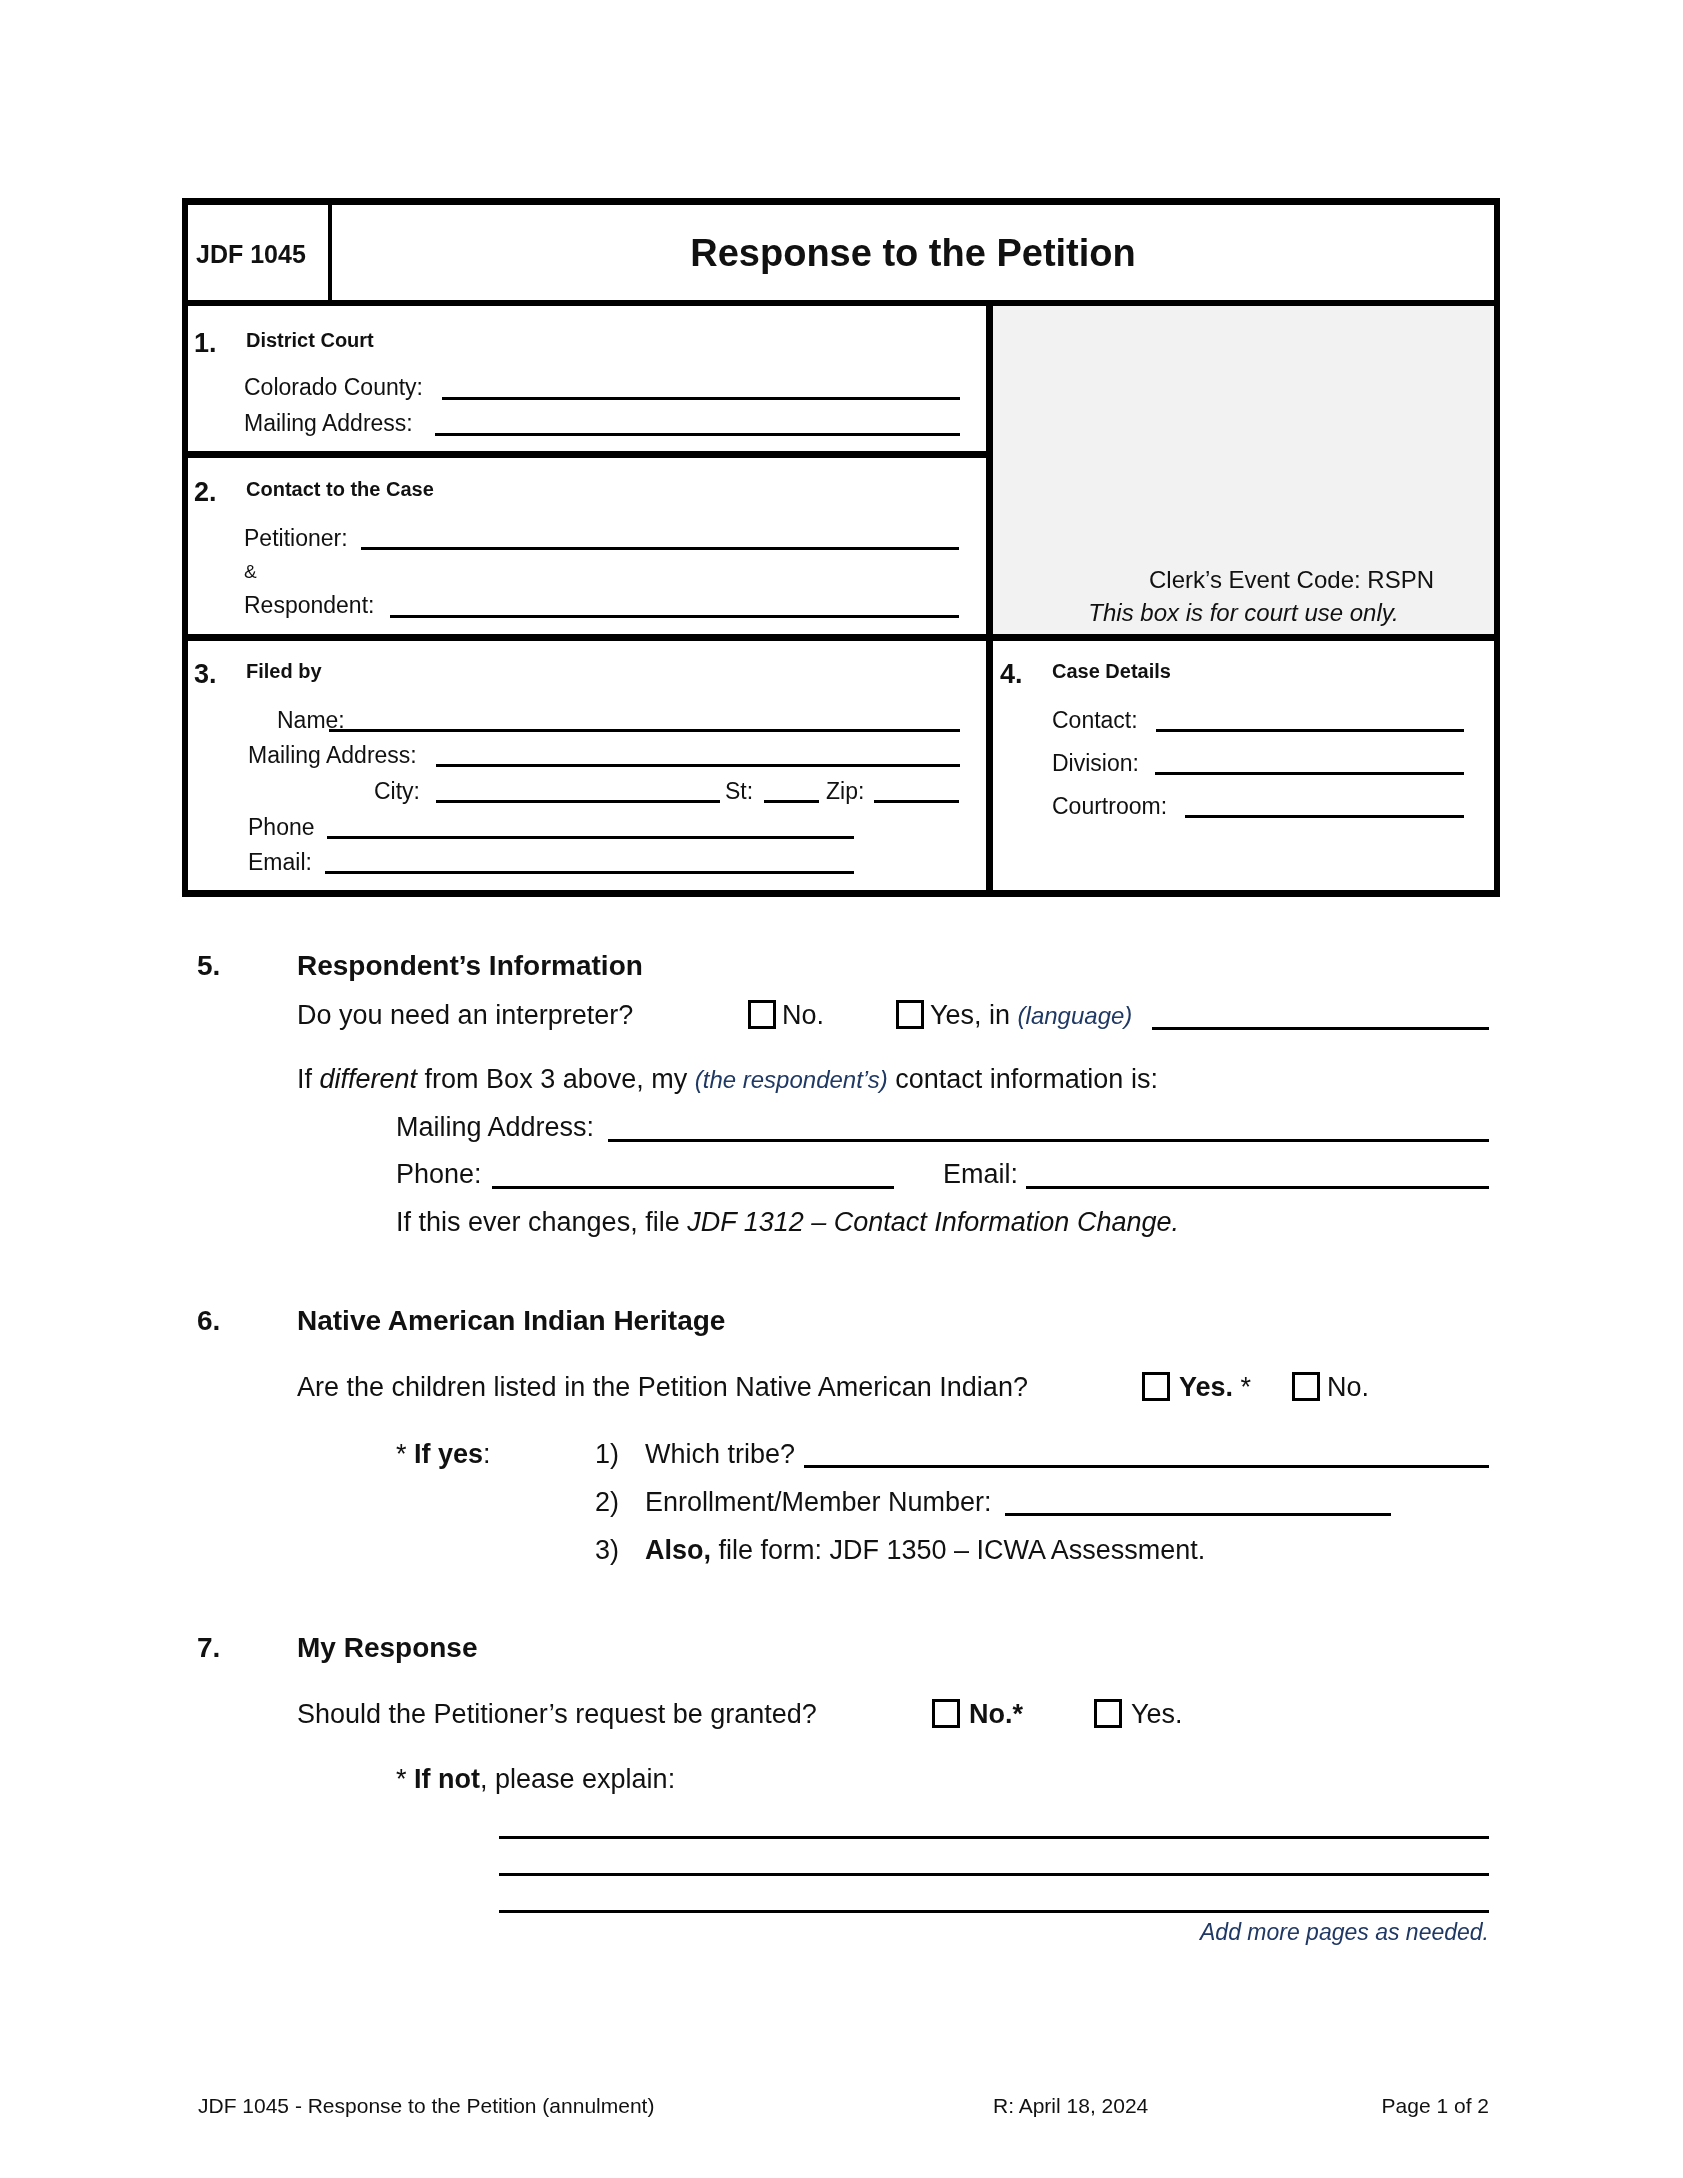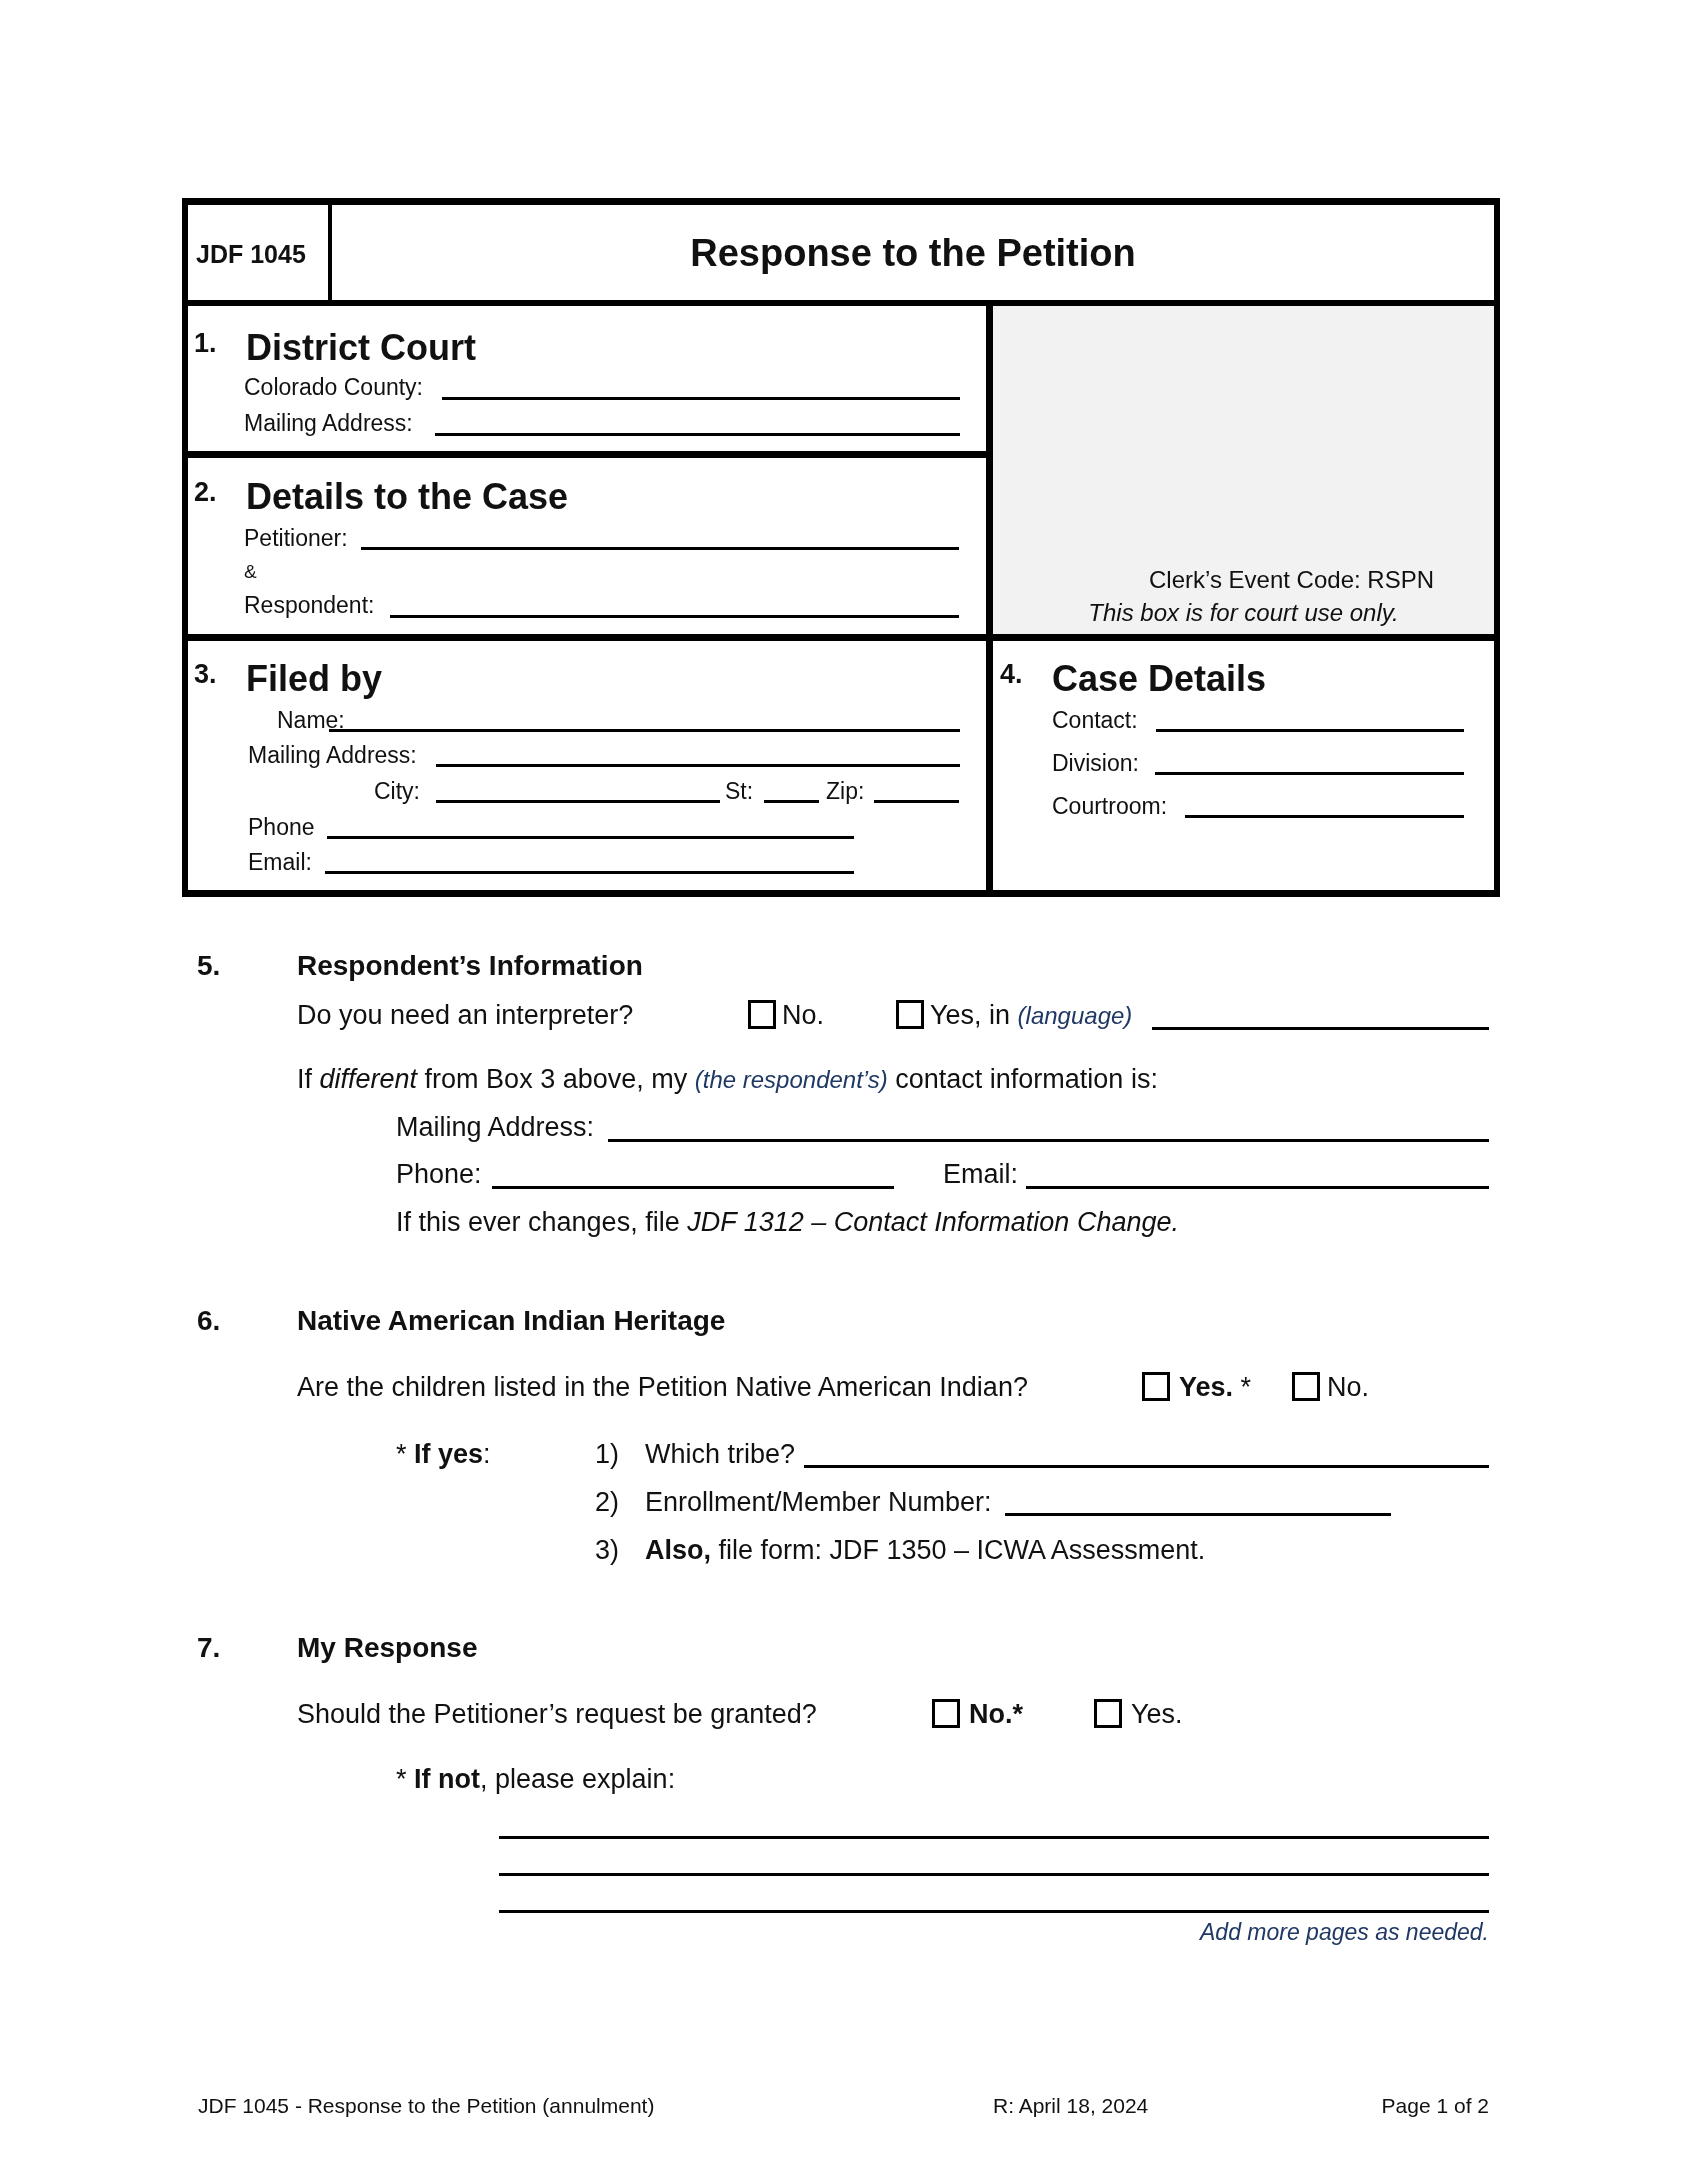--- a/index.html
+++ b/index.html
@@ -3,21 +3,21 @@
 <meta charset="utf-8">
 <style>
   html, body { margin:0; padding:0; background:#fff; }
   body { width:1683px; height:2178px; position:relative; font-family:"Liberation Sans", sans-serif; color:#111; overflow:hidden; }
   .abs { position:absolute; }
   .line { position:absolute; border-bottom:3px solid #000; height:0; }
   .hline { position:absolute; background:#000; }
   .sec-num { position:absolute; font-size:28px; font-weight:bold; line-height:1; }
   .sec-title { position:absolute; font-size:28px; font-weight:bold; line-height:1; white-space:nowrap; }
   .box-num { position:absolute; font-size:27px; font-weight:bold; line-height:1; }
-  .box-title { position:absolute; font-size:36px; font-weight:bold; line-height:1; white-space:nowrap; }
+  .box-title { position:absolute; font-size:20px; font-weight:bold; line-height:1; white-space:nowrap; }
   .flbl { position:absolute; font-size:23px; line-height:1; white-space:nowrap; }
   .body-txt { position:absolute; font-size:27px; line-height:1; white-space:nowrap; }
   .blue-i { color:#1f3864; font-style:italic; font-size:24px; }
   .cb { position:absolute; width:22px; height:23px; border:3px solid #000; background:#fff; box-sizing:content-box; cursor:pointer; }
   .gray { background:#f2f2f2; }
   .it { font-style:italic; }
   .b { font-weight:bold; }
   .footer { position:absolute; font-size:21px; line-height:1; white-space:nowrap; }
 </style>
 </head>
@@ -41,21 +41,21 @@
   <div class="abs" style="left:332px; width:1162px; top:234px; text-align:center; font-size:38px; font-weight:bold; line-height:1;">Response to the Petition</div>
 
   <div class="box-num" style="left:194px; top:330px;">1.</div>
   <div class="box-title" style="left:246px; top:330px;">District Court</div>
   <div class="flbl" style="left:244px; top:376px;">Colorado County:</div>
   <div class="line" style="left:442px; top:397px; width:518px;"></div>
   <div class="flbl" style="left:244px; top:412px;">Mailing Address:</div>
   <div class="line" style="left:435px; top:433px; width:525px;"></div>
 
   <div class="box-num" style="left:194px; top:479px;">2.</div>
-  <div class="box-title" style="left:246px; top:479px;">Details to the Case</div>
+  <div class="box-title" style="left:246px; top:479px;">Contact to the Case</div>
   <div class="flbl" style="left:244px; top:527px;">Petitioner:</div>
   <div class="line" style="left:361px; top:547px; width:598px;"></div>
   <div class="flbl" style="left:244px; top:562px; font-size:19px;">&amp;</div>
   <div class="flbl" style="left:244px; top:594px;">Respondent:</div>
   <div class="line" style="left:390px; top:615px; width:569px;"></div>
 
   <div class="abs" style="left:993px; width:597px; top:568px; text-align:center; font-size:24px; line-height:1;">Clerk’s Event Code: RSPN</div>
   <div class="abs it" style="left:993px; width:501px; top:601px; text-align:center; font-size:24px; line-height:1;">This box is for court use only.</div>
 
   <div class="box-num" style="left:194px; top:661px;">3.</div>

